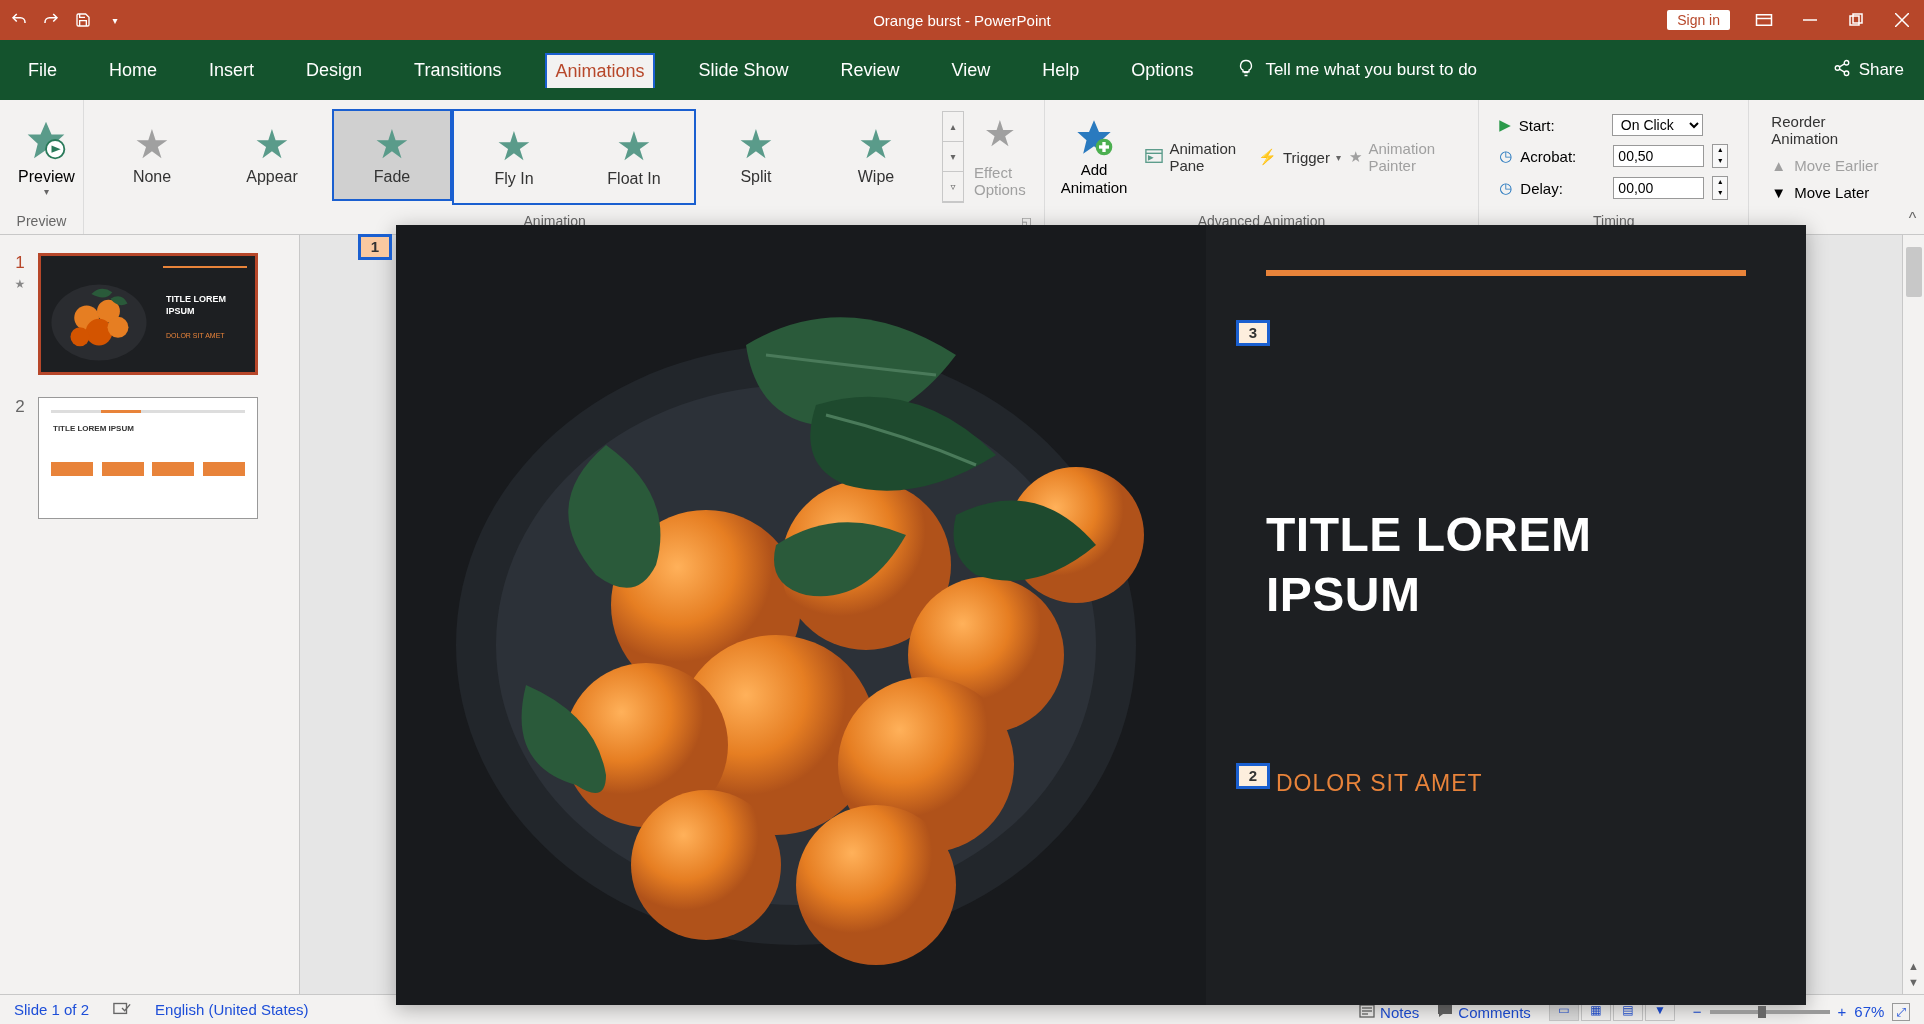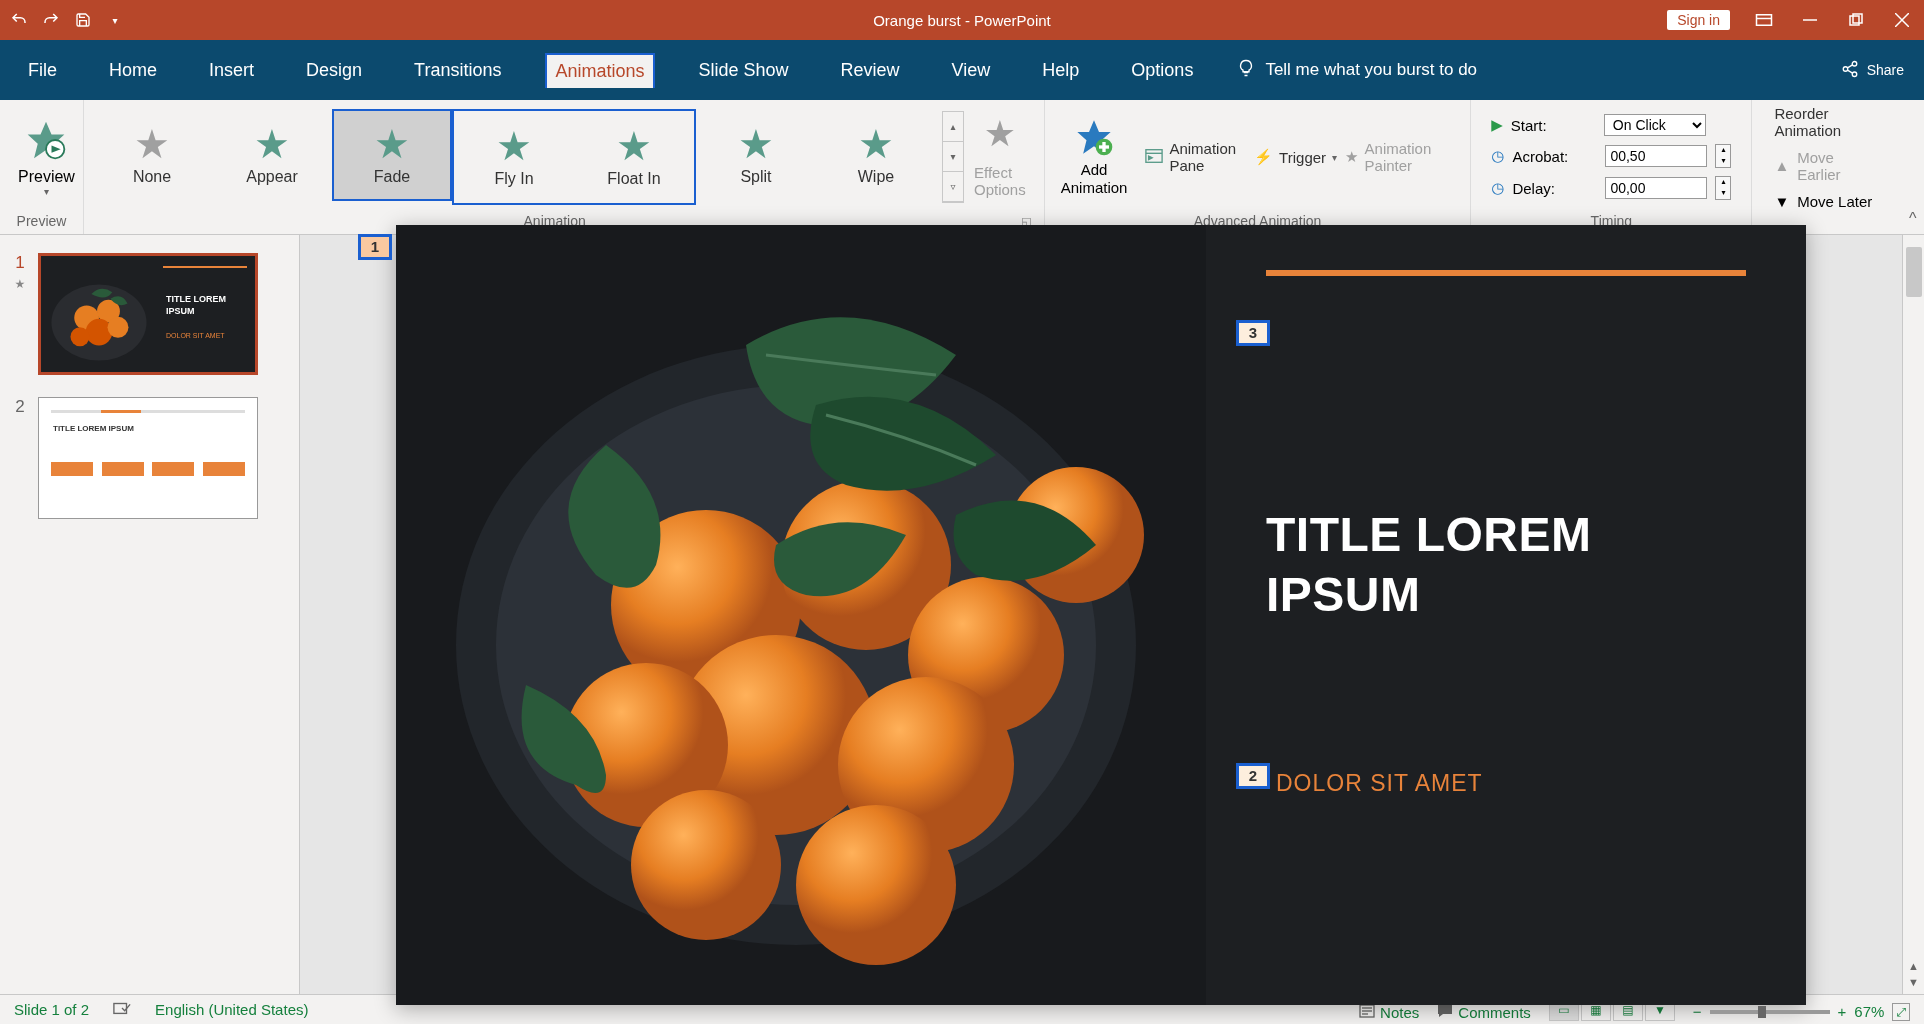--- a/index.html
+++ b/index.html
@@ -8,25 +8,25 @@
 
 .titlebar { background: #b7472a; height: 40px; display: flex; align-items: center; color: #fff; padding: 0 10px; position: relative; }
 .qat { display: flex; gap: 14px; align-items: center; }
 .qat-btn { width: 18px; height: 18px; display:flex; align-items:center; justify-content:center; cursor:pointer; }
 .title-text { position:absolute; left:50%; transform:translateX(-50%); font-size:15px; }
 .win-controls { margin-left:auto; display:flex; align-items:center; gap:22px; }
 .signin { background:#fff; color:#b7472a; padding:2px 10px; font-size:14px; border-radius:2px; cursor:pointer; }
 .wc-btn { width:24px; height:24px; display:flex; align-items:center; justify-content:center; cursor:pointer; }
 
 
-.tabs-row { background:#0c4a6e; height:60px; display:flex; align-items:center; color:#fff; padding:0 20px; gap:36px; font-size:18px; }
+.tabs-row { background:#14532d; height:60px; display:flex; align-items:center; color:#fff; padding:0 20px; gap:36px; font-size:18px; }
 .tab { cursor:pointer; padding:6px 8px; }
 .tab.active { background:#f3f2f1; color:#b7472a; border:2.5px solid #1a5fd0; border-bottom:none; }
 .tellme { display:flex; align-items:center; gap:10px; font-size:17px; }
-.share { margin-left:auto; display:flex; align-items:center; gap:8px; font-size:14px; }
+.share { margin-left:auto; display:flex; align-items:center; gap:8px; font-size:17px; }
 
 
 .ribbon { background:#f3f2f1; height:135px; display:flex; border-bottom:1px solid #c8c8c8; }
 .group { border-right:1px solid #dcdcdc; padding:4px 8px 2px 8px; display:flex; flex-direction:column; }
 .group-body { flex:1; display:flex; align-items:center; }
 .group-label { text-align:center; font-size:14px; color:#666; padding:3px 0; }
 
 
 .preview-btn { display:flex; flex-direction:column; align-items:center; cursor:pointer; padding:4px 10px; }
 .preview-btn .lbl { font-size:16px; margin-top:2px; }
@@ -45,21 +45,21 @@
 
 .adv-col { display:flex; flex-direction:row; gap:8px; padding:0 10px; font-size:15px; color:#333; }
 .adv-row { display:flex; align-items:center; gap:6px; cursor:pointer; }
 .add-anim { display:flex; flex-direction:column; align-items:center; padding:0 8px; cursor:pointer; }
 .add-anim .lbl { font-size:15px; text-align:center; line-height:1.2; }
 
 
 .timing-col { display:flex; flex-direction:column; gap:8px; padding:0 12px; font-size:15px; }
 .timing-row { display:flex; align-items:center; gap:8px; }
 .timing-row label { width:85px; }
-.timing-input { border:1px solid #999; background:#fff; width:102px; height:22px; font-size:14px; padding:0 4px; }
+.timing-input { border:1px solid #999; background:#fff; width:91px; height:22px; font-size:14px; padding:0 4px; }
 .spin { width:16px; display:flex; flex-direction:column; border:1px solid #999; }
 .spin div { height:11px; font-size:8px; text-align:center; cursor:pointer; background:#f8f8f8; }
 
 
 .reorder-col { display:flex; flex-direction:column; gap:10px; padding:0 14px; font-size:15px; }
 .reorder-col .hdr { color:#333; }
 .reorder-col .move { display:flex; align-items:center; gap:8px; cursor:pointer; }
 .reorder-col .disabled { color:#a0a0a0; }
 
 .ribbon-expand { width:26px; display:flex; align-items:flex-end; justify-content:center; padding-bottom:6px; color:#666; cursor:pointer; }
@@ -85,21 +85,21 @@
 .slide-sub { position:absolute; top:545px; left:880px; color:#e8833a; font-size:23px; letter-spacing:1px; }
 
 .anim-tag { position:absolute; background:#fdeedd; border:3px solid #1a5fd0; width:34px; height:26px; font-size:15px; font-weight:600; display:flex; align-items:center; justify-content:center; color:#333; }
 .tag1 { top:9px; left:-38px; background:#f9c9a0; }
 .tag2 { top:538px; left:840px; }
 .tag3 { top:95px; left:840px; }
 
 .fade-arrow { position:absolute; left:418px; top:219px; color:#1a5fd0; font-size:30px; font-weight:bold; }
 
 
-.statusbar { height:30px; background:#f3f2f1; border-top:1px solid #c8c8c8; display:flex; align-items:center; font-size:15px; color:#15803d; padding:0 14px; gap:24px; }
+.statusbar { height:30px; background:#f3f2f1; border-top:1px solid #c8c8c8; display:flex; align-items:center; font-size:15px; color:#1d4ed8; padding:0 14px; gap:24px; }
 .status-right { margin-left:auto; display:flex; align-items:flex-end; gap:18px; }
 .sb-btn { display:flex; align-items:center; gap:5px; cursor:pointer; }
 .view-btns { display:flex; gap:2px; }
 .view-btn { width:30px; height:22px; border:1px solid #c8c8c8; display:flex; align-items:center; justify-content:center; cursor:pointer; font-size:12px; }
 .zoom { display:flex; align-items:center; gap:8px; }
 .zoom-track { width:120px; height:4px; background:#999; position:relative; }
 .zoom-thumb { position:absolute; left:48px; top:-4px; width:8px; height:12px; background:#666; }
 
 
 .star { display:inline-block; font-size:40px; line-height:1; }

